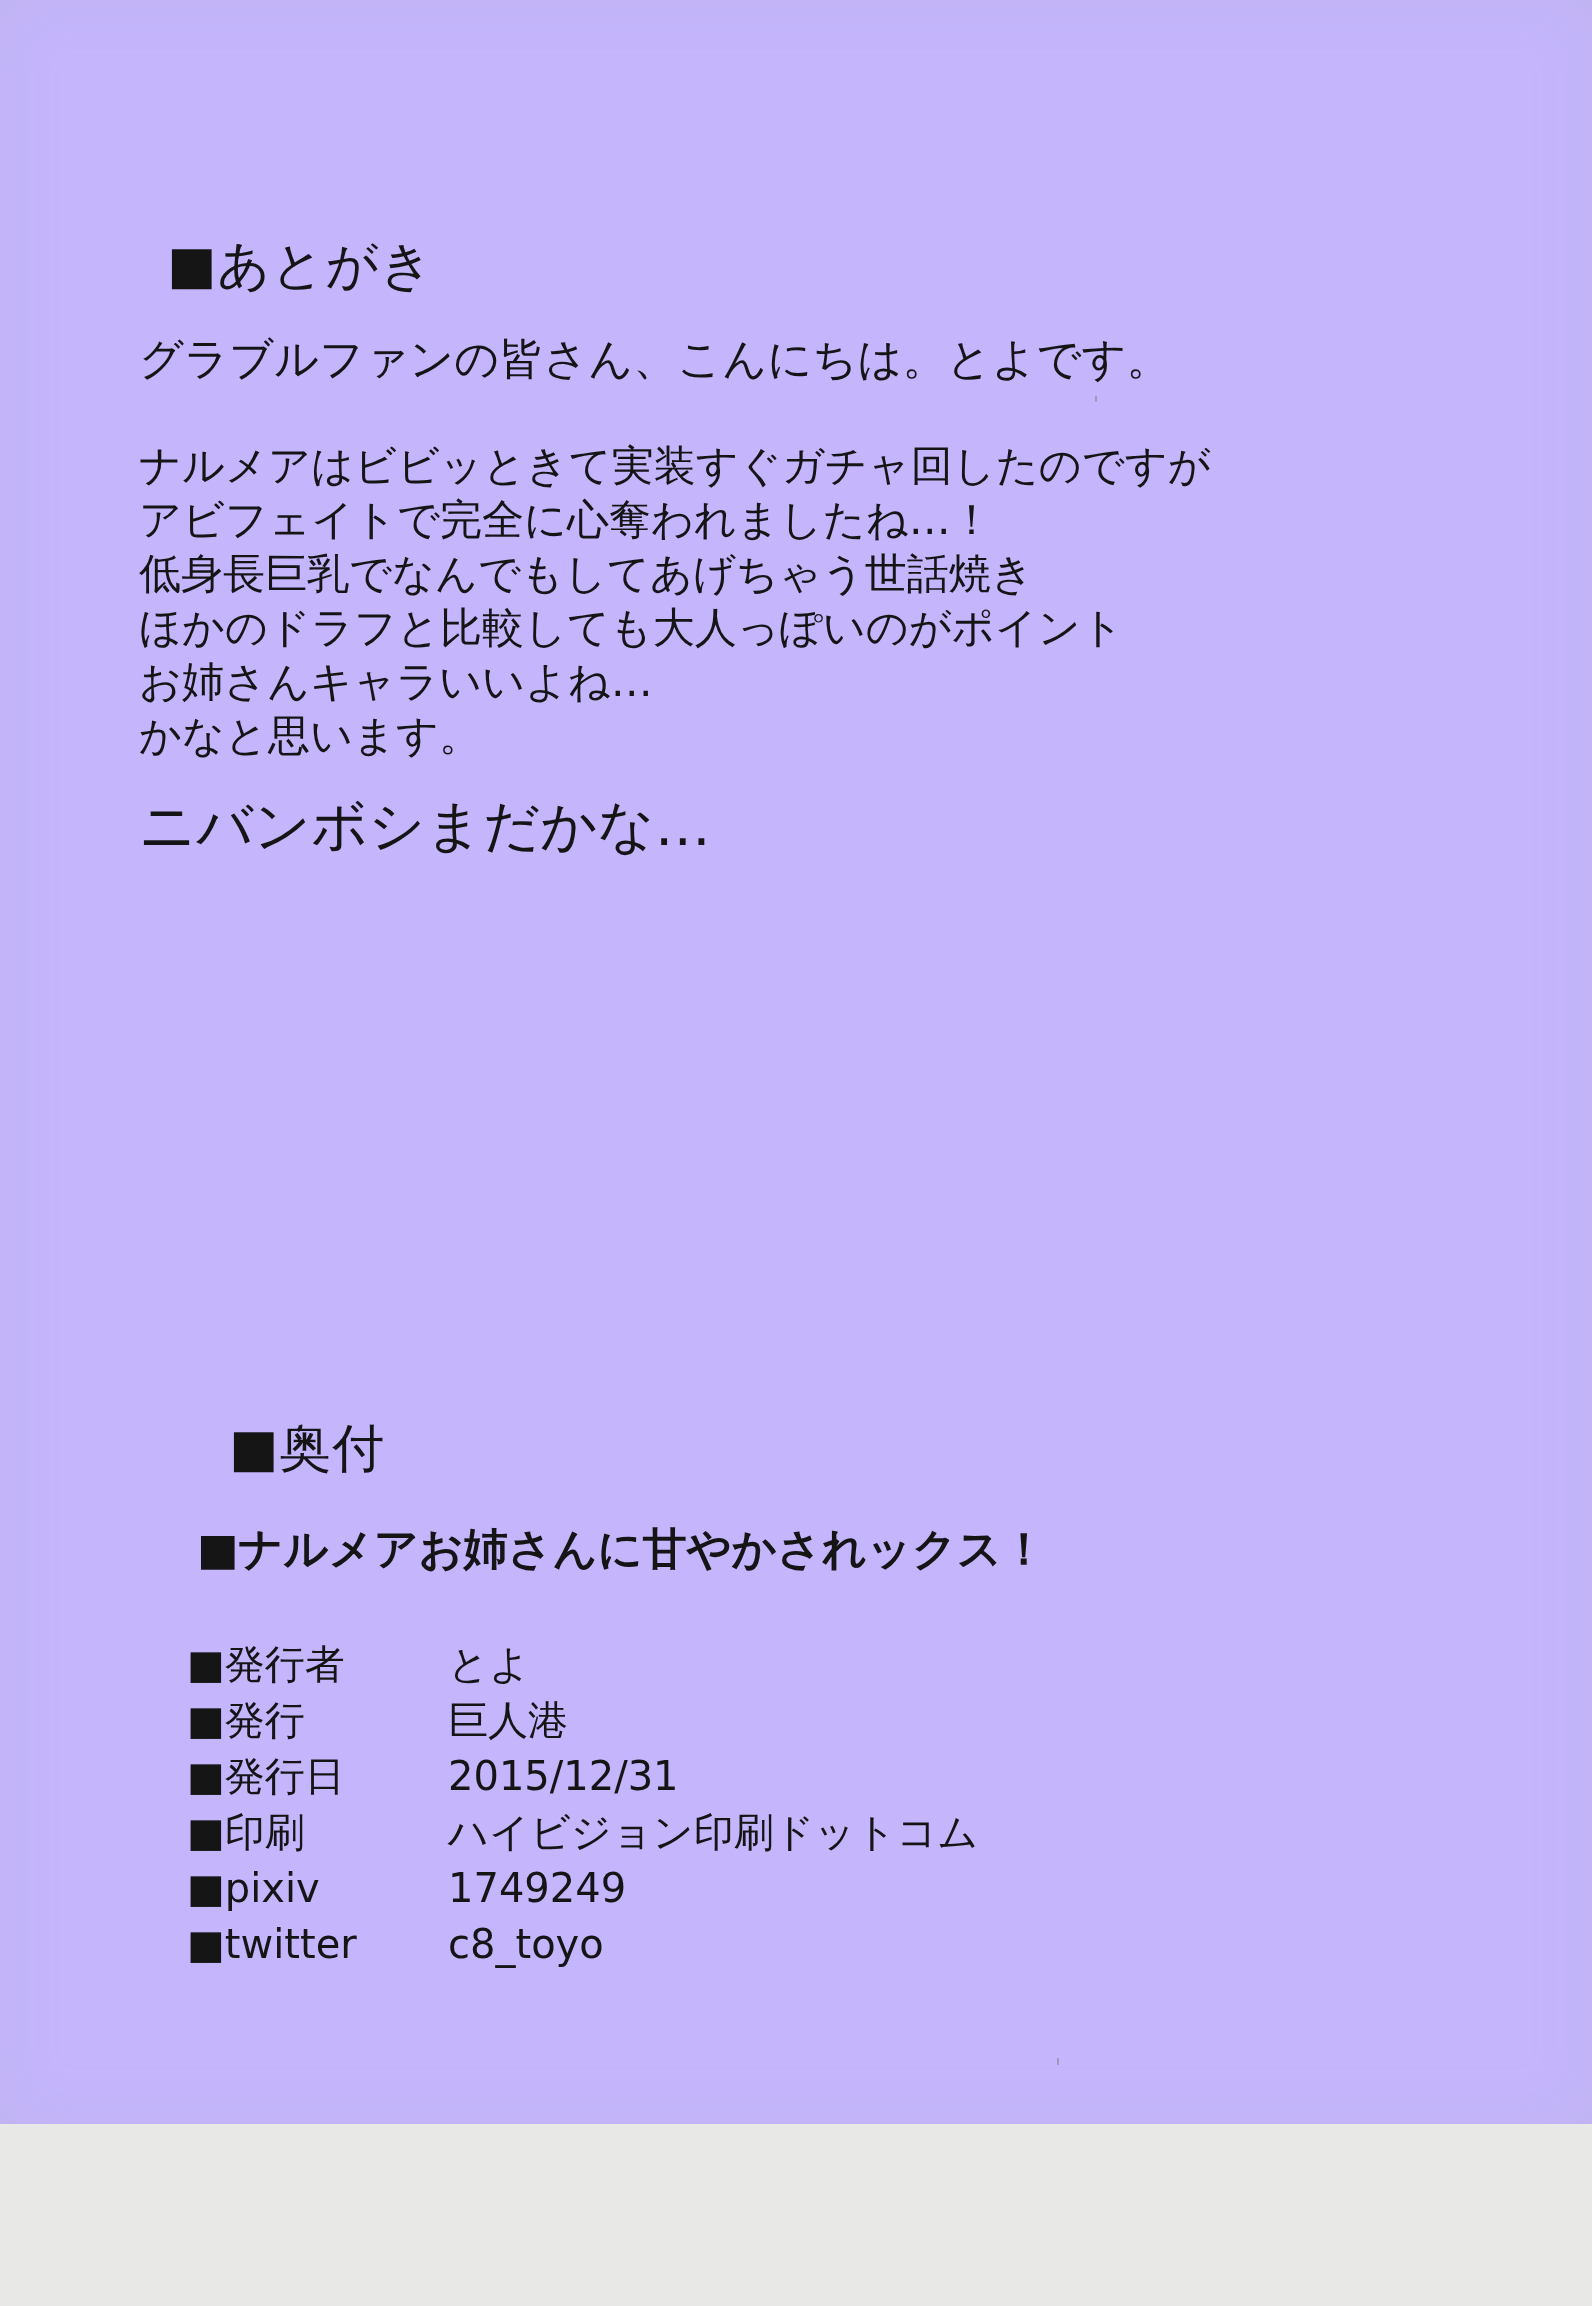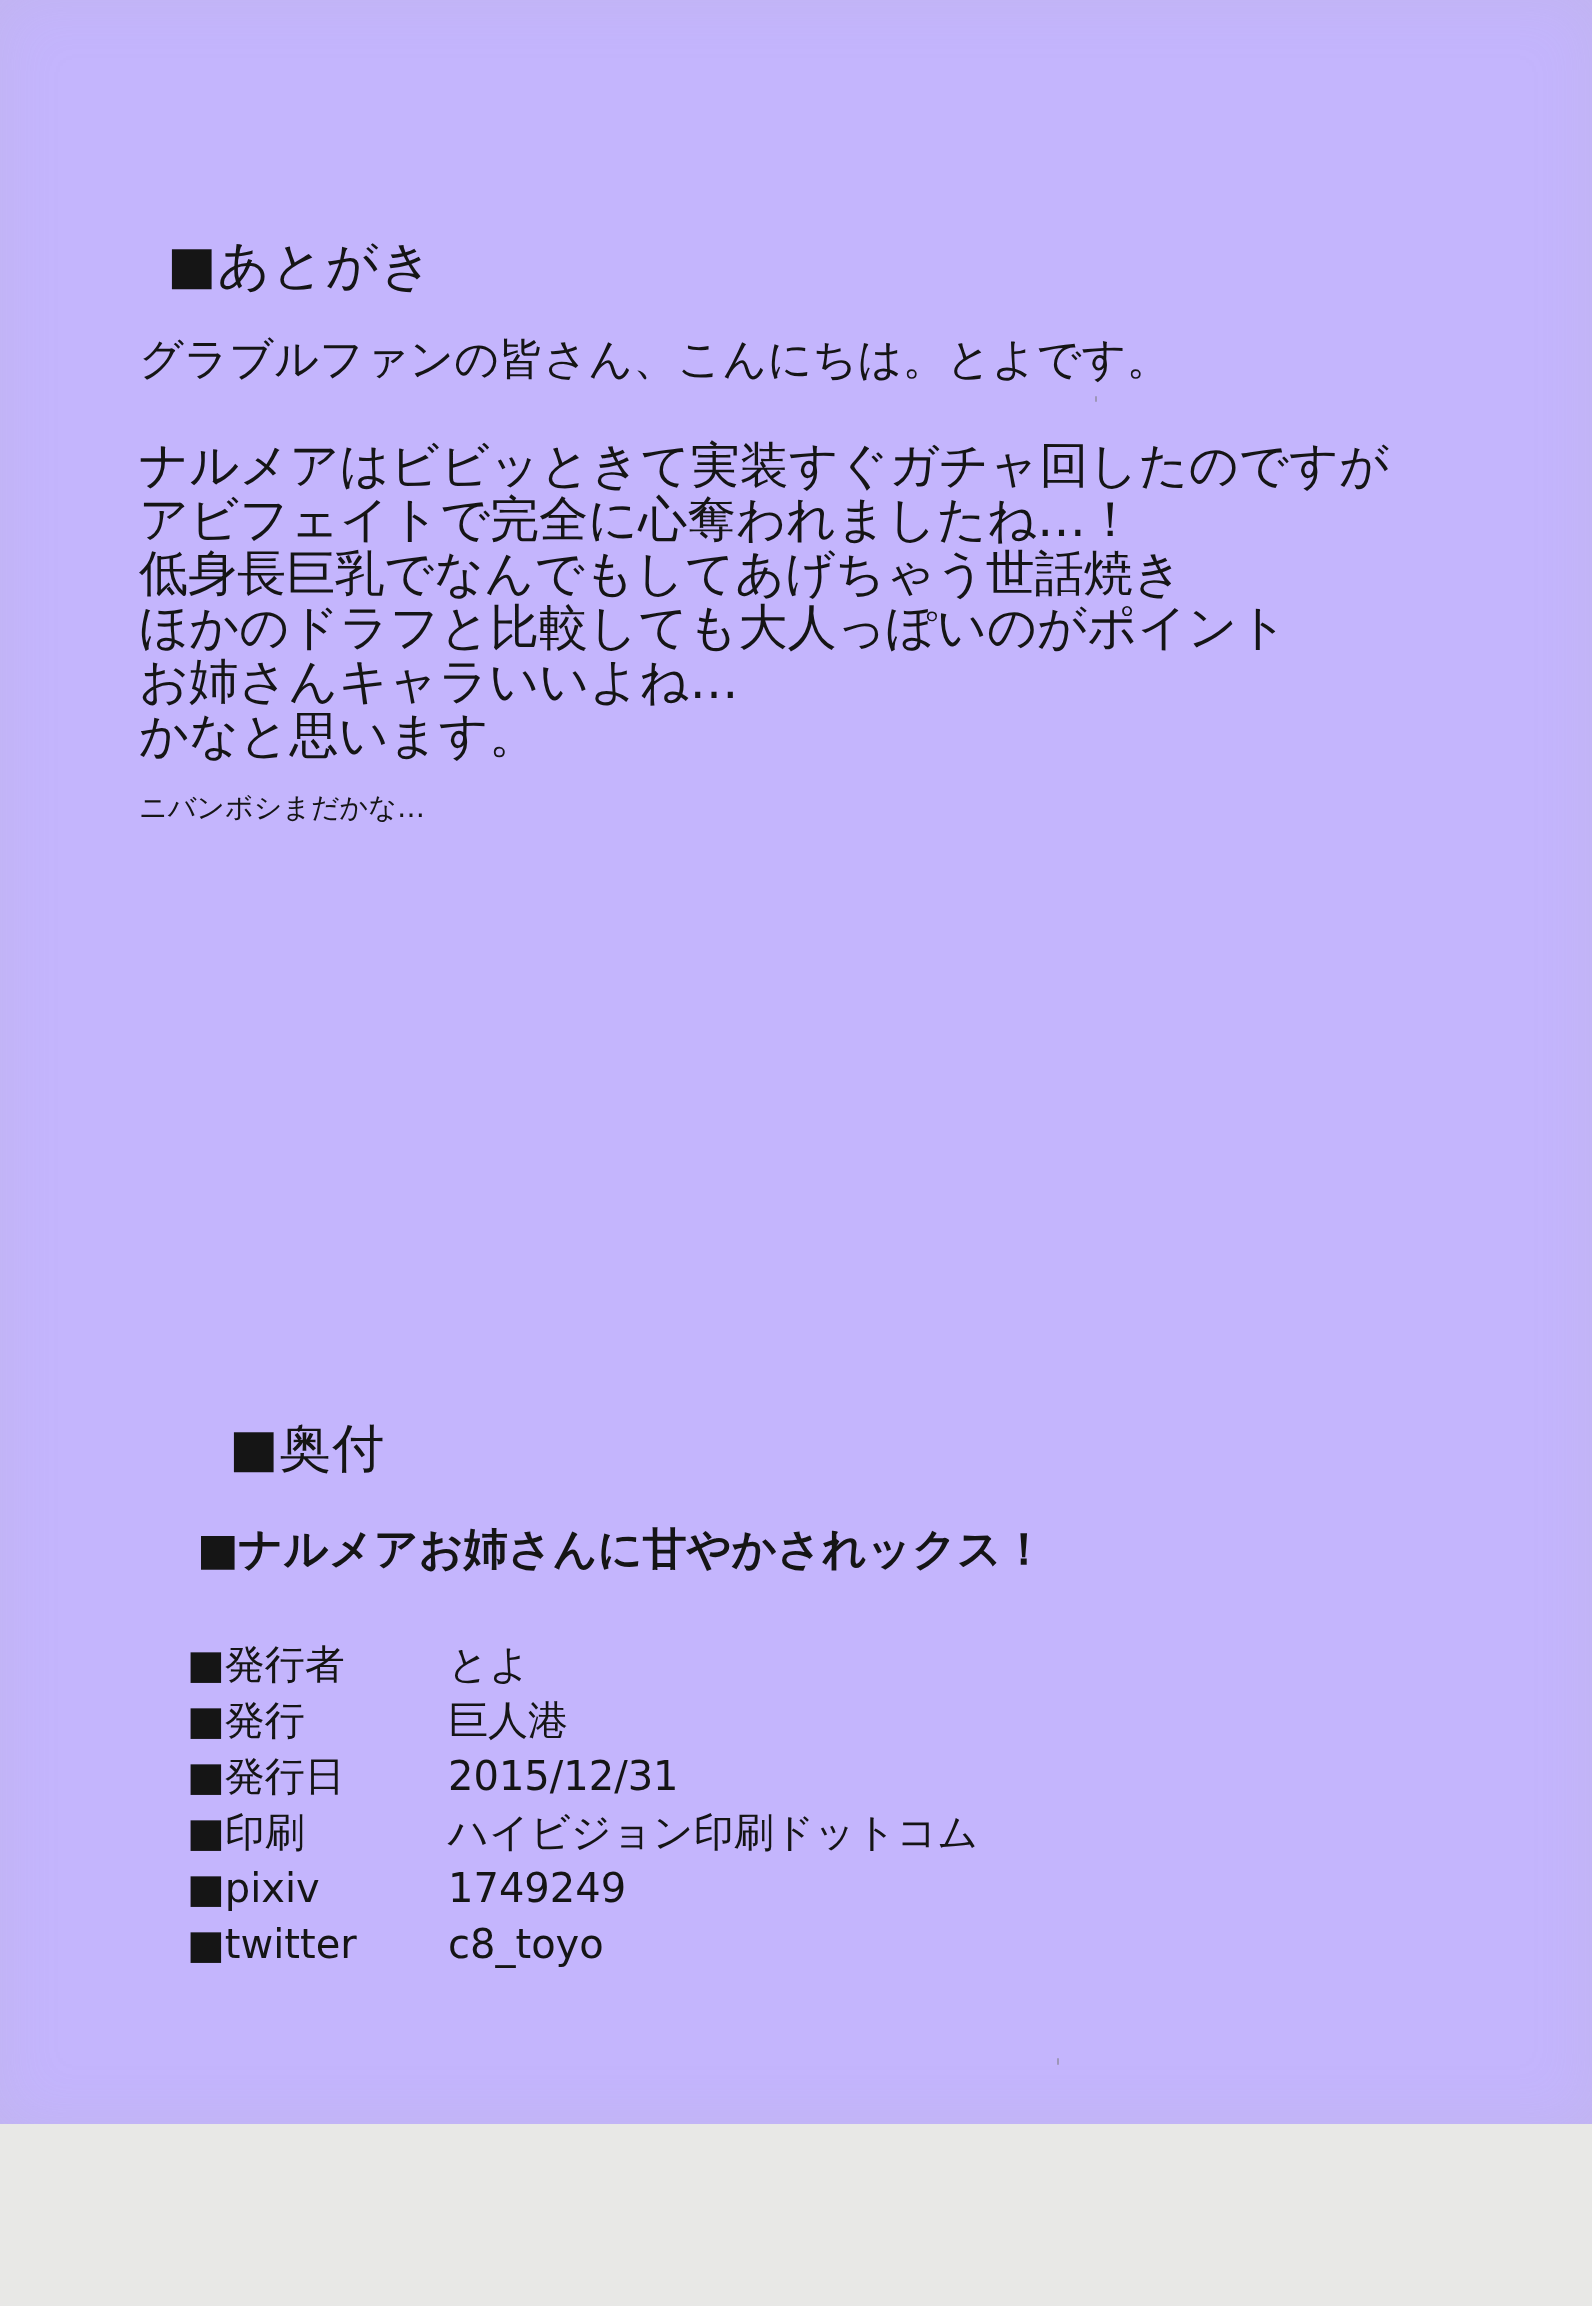--- a/index.html
+++ b/index.html
@@ -41,30 +41,30 @@
     left: 139px;
     top: 330px;
     margin: 0;
     font-size: 44px;
     white-space: nowrap;
   }
   .afterword-paragraph {
     position: absolute;
     left: 139px;
     top: 439px;
-    font-size: 49px;
+    font-size: 42px;
     line-height: 54px;
     white-space: nowrap;
   }
   .afterword-closing {
     position: absolute;
     left: 139px;
     top: 789px;
     margin: 0;
-    font-size: 28px;
+    font-size: 56px;
     white-space: nowrap;
   }
 
   .colophon-heading {
     position: absolute;
     left: 213px;
     top: 1398px;
     margin: 16px;
     font-size: 52px;
     font-weight: normal;

